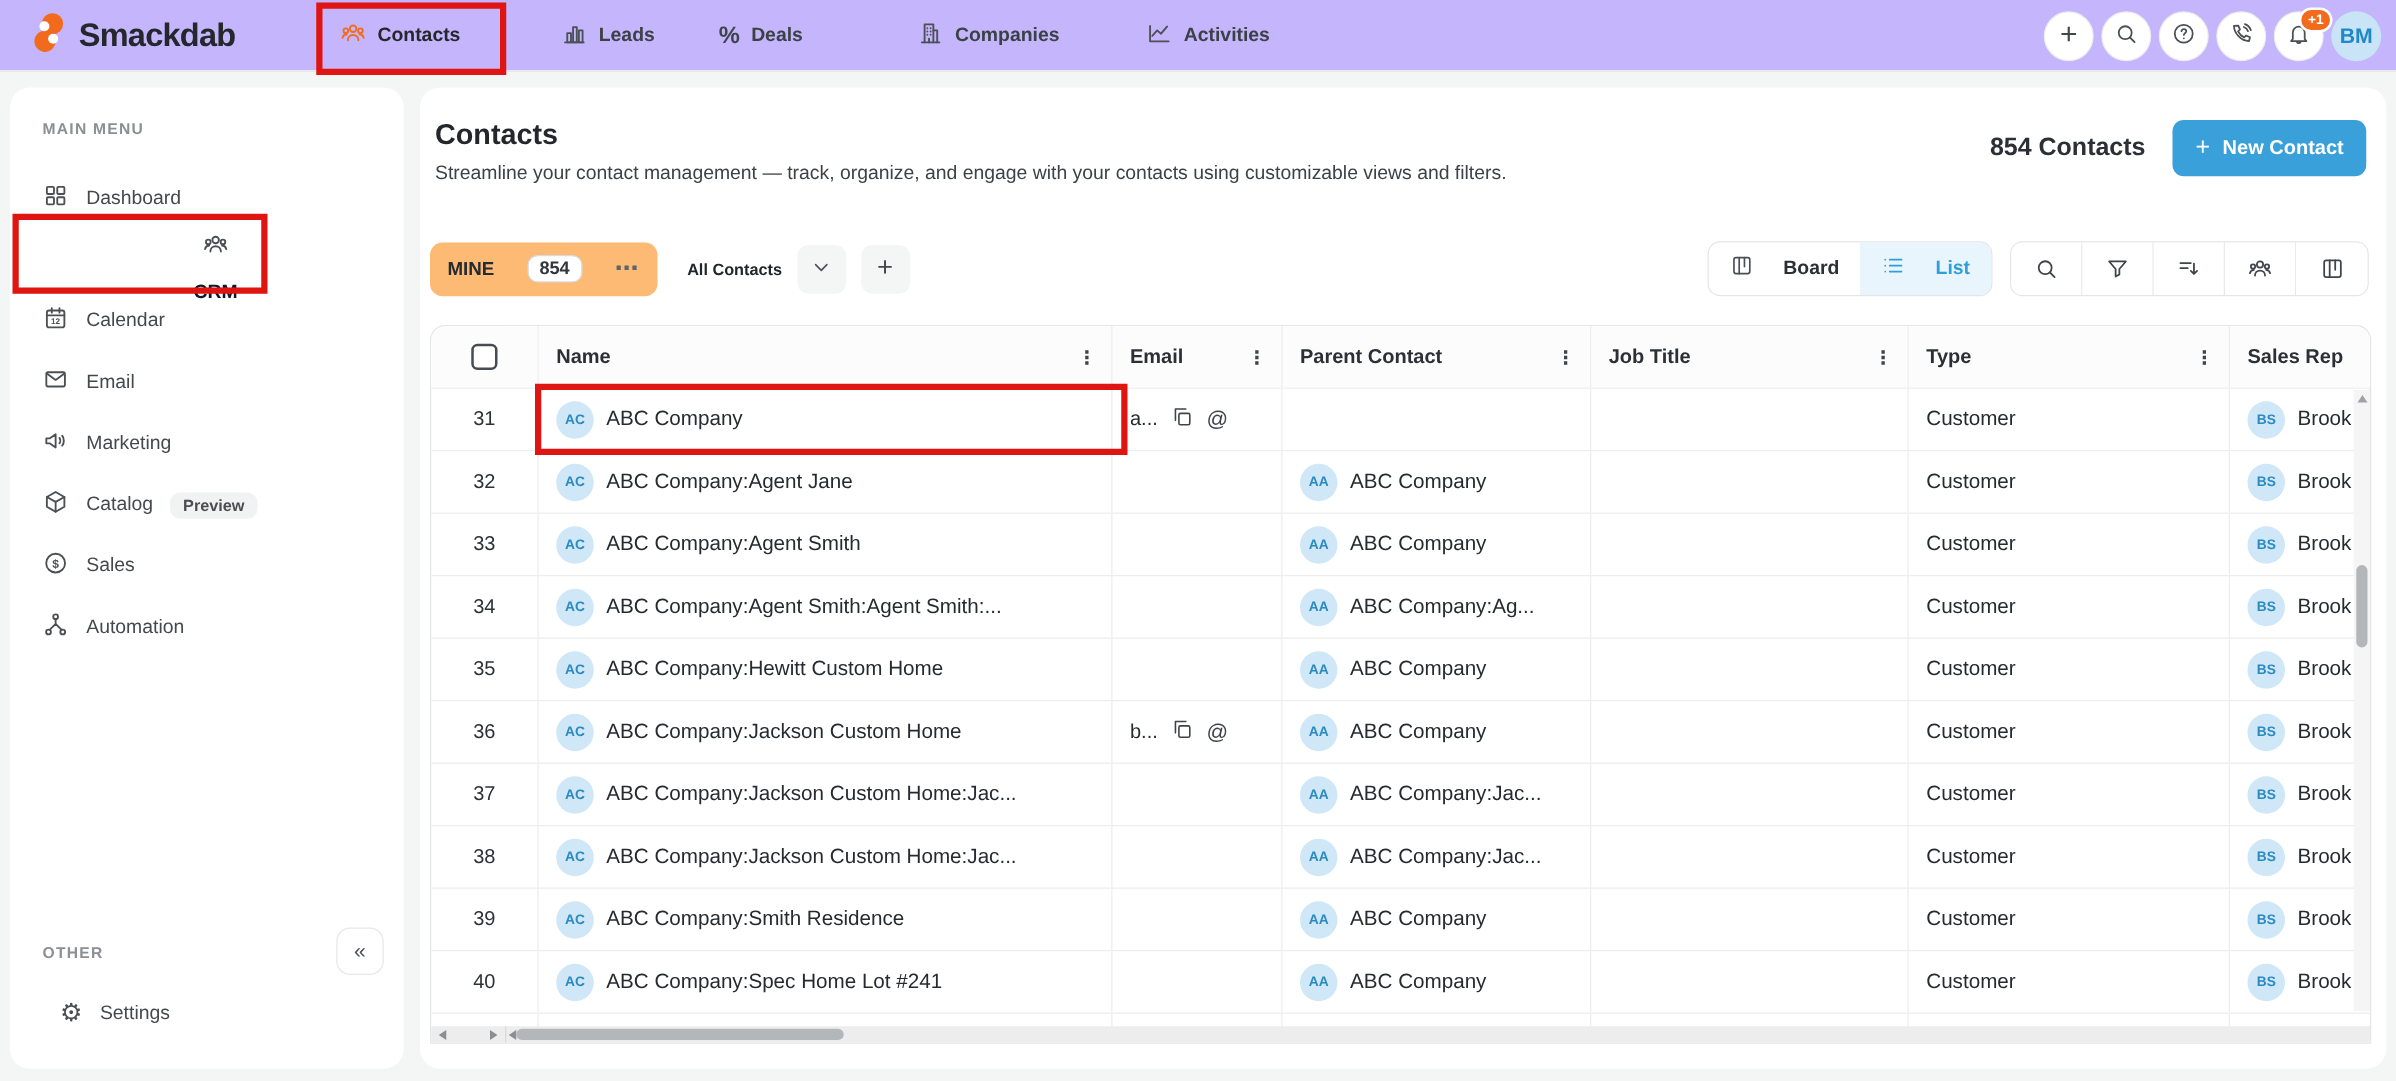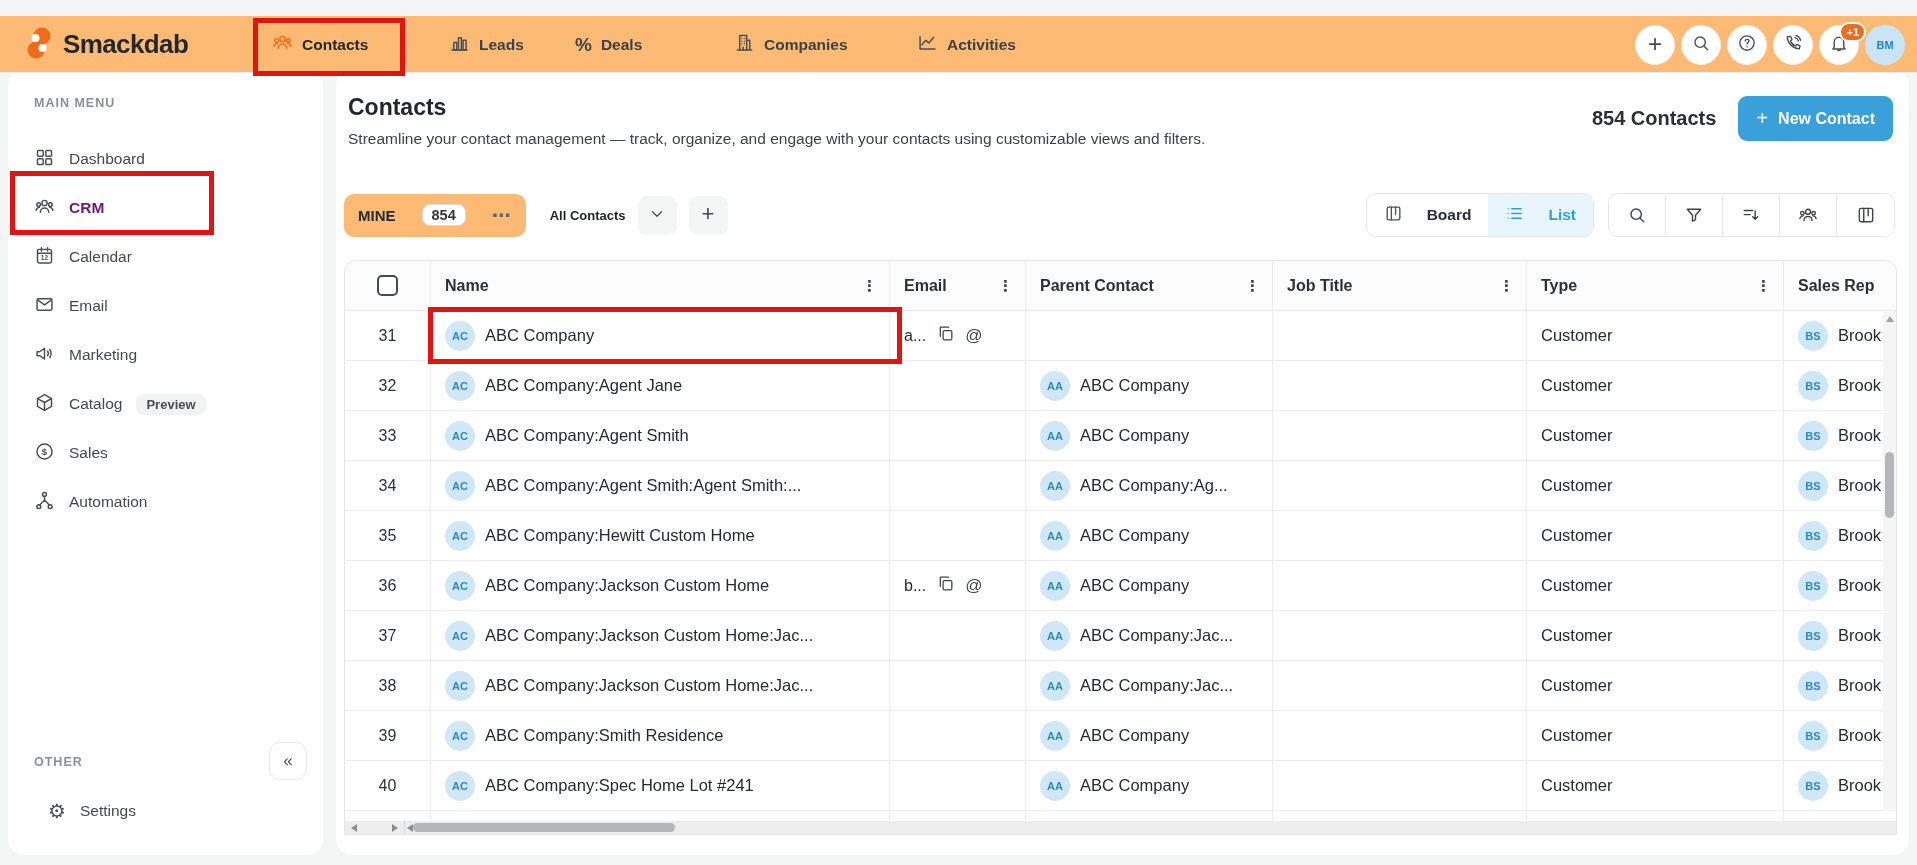--- a/index.html
+++ b/index.html
@@ -1,51 +1,51 @@
 <!DOCTYPE html>
 <html><head>
 <meta charset="utf-8">
 <style>
   * { margin:0; padding:0; box-sizing:border-box; }
   html,body { width:1917px; height:865px; overflow:hidden;
     font-family:"Liberation Sans","DejaVu Sans",sans-serif; background:#f4f5f5; color:#2d3237; }
 
   
-  .topnav { position:absolute; left:0; top:16px; width:1917px; height:57px; background:#fdba74;
+  .topnav { position:absolute; left:0; top:0; width:1917px; height:57px; background:#c4b5fd;
     border-bottom:1px solid #e9eaeb; z-index:20; }
   .brand { position:absolute; left:24px; top:0; height:57px; display:flex; align-items:center; gap:9px; }
   .brand-name { font-size:26px; font-weight:800; letter-spacing:-0.6px; color:#24282c; }
   .nav-item { position:absolute; top:0; height:57px; display:flex; align-items:center; gap:9px;
     font-size:15.5px; font-weight:600; color:#3c4146; cursor:pointer; }
   .nav-item .icon svg { width:21px; height:21px; }
   .nav-item.active { color:#24282c; font-weight:700; }
   .pct { font-size:19px; font-weight:700; color:#3f444a; }
   .nav-right { position:absolute; right:12px; top:0; height:57px; display:flex; align-items:center; gap:6px; }
   .circ-btn { width:40px; height:40px; border-radius:50%; border:1px solid #ededee; background:#fff;
     display:flex; align-items:center; justify-content:center; position:relative; cursor:pointer; }
   .circ-btn svg { width:20px; height:20px; }
   .plus-glyph { font-size:24px; font-weight:400; color:#43484d; line-height:1; margin-top:-2px; }
   .badge { position:absolute; top:-4px; right:-8px; background:#f26b1d; color:#fff; font-size:11px;
     font-weight:700; border-radius:10px; padding:2px 5px; border:2px solid #fff; }
   .avatar-btn { width:40px; height:40px; border-radius:50%; background:#c9e4f6; color:#1f88c9;
-    font-size:11px; font-weight:700; display:flex; align-items:center; justify-content:center; cursor:pointer; }
+    font-size:17px; font-weight:700; display:flex; align-items:center; justify-content:center; cursor:pointer; }
 
   
   .icon svg { fill:none; stroke:#4b5055; stroke-width:1.7; stroke-linecap:round; stroke-linejoin:round; }
   .icon.orange svg { stroke:#f26b1d; }
   .icon svg text { stroke:none; fill:#4b5055; }
 
   
   .sidebar { position:absolute; left:8px; top:70px; width:315px; height:785px; background:#fff;
     border-radius:16px; padding-top:26px; z-index:5; }
   .menu-label { margin:0 0 26px 26px; font-size:12.5px; font-weight:600; letter-spacing:1px; color:#8c9094; }
   .side-item { height:46px; margin:3px 12px 3px 14px; padding-left:12px; display:flex; gap:14px;
     align-items:center; font-size:15.5px; color:#45494e; border-radius:10px; cursor:pointer; }
   .side-item .icon svg { width:21px; height:21px; }
-  .side-item.current { font-weight:700; color:#701a75; }
+  .side-item.current { font-weight:700; color:#0f172a;flex-direction:column; }
   .pill-badge { background:#f1f2f2; border-radius:8px; padding:3px 10px; font-size:13px; font-weight:700; color:#4a4e53; }
   .gear-glyph { font-size:20px; color:#4b5055; line-height:1; }
   .side-bottom-label { position:absolute; left:26px; top:685px; font-size:12.5px; font-weight:600;
     letter-spacing:1px; color:#8c9094; }
   .collapse-btn { position:absolute; right:16px; top:672px; width:38px; height:38px; border:1px solid #e6e8ea;
     border-radius:11px; background:#fff; font-size:17px; color:#4b5055; display:flex; align-items:center;
     justify-content:center; cursor:pointer; }
   .settings-item { position:absolute; left:14px; top:715px; width:280px; }
 
   

